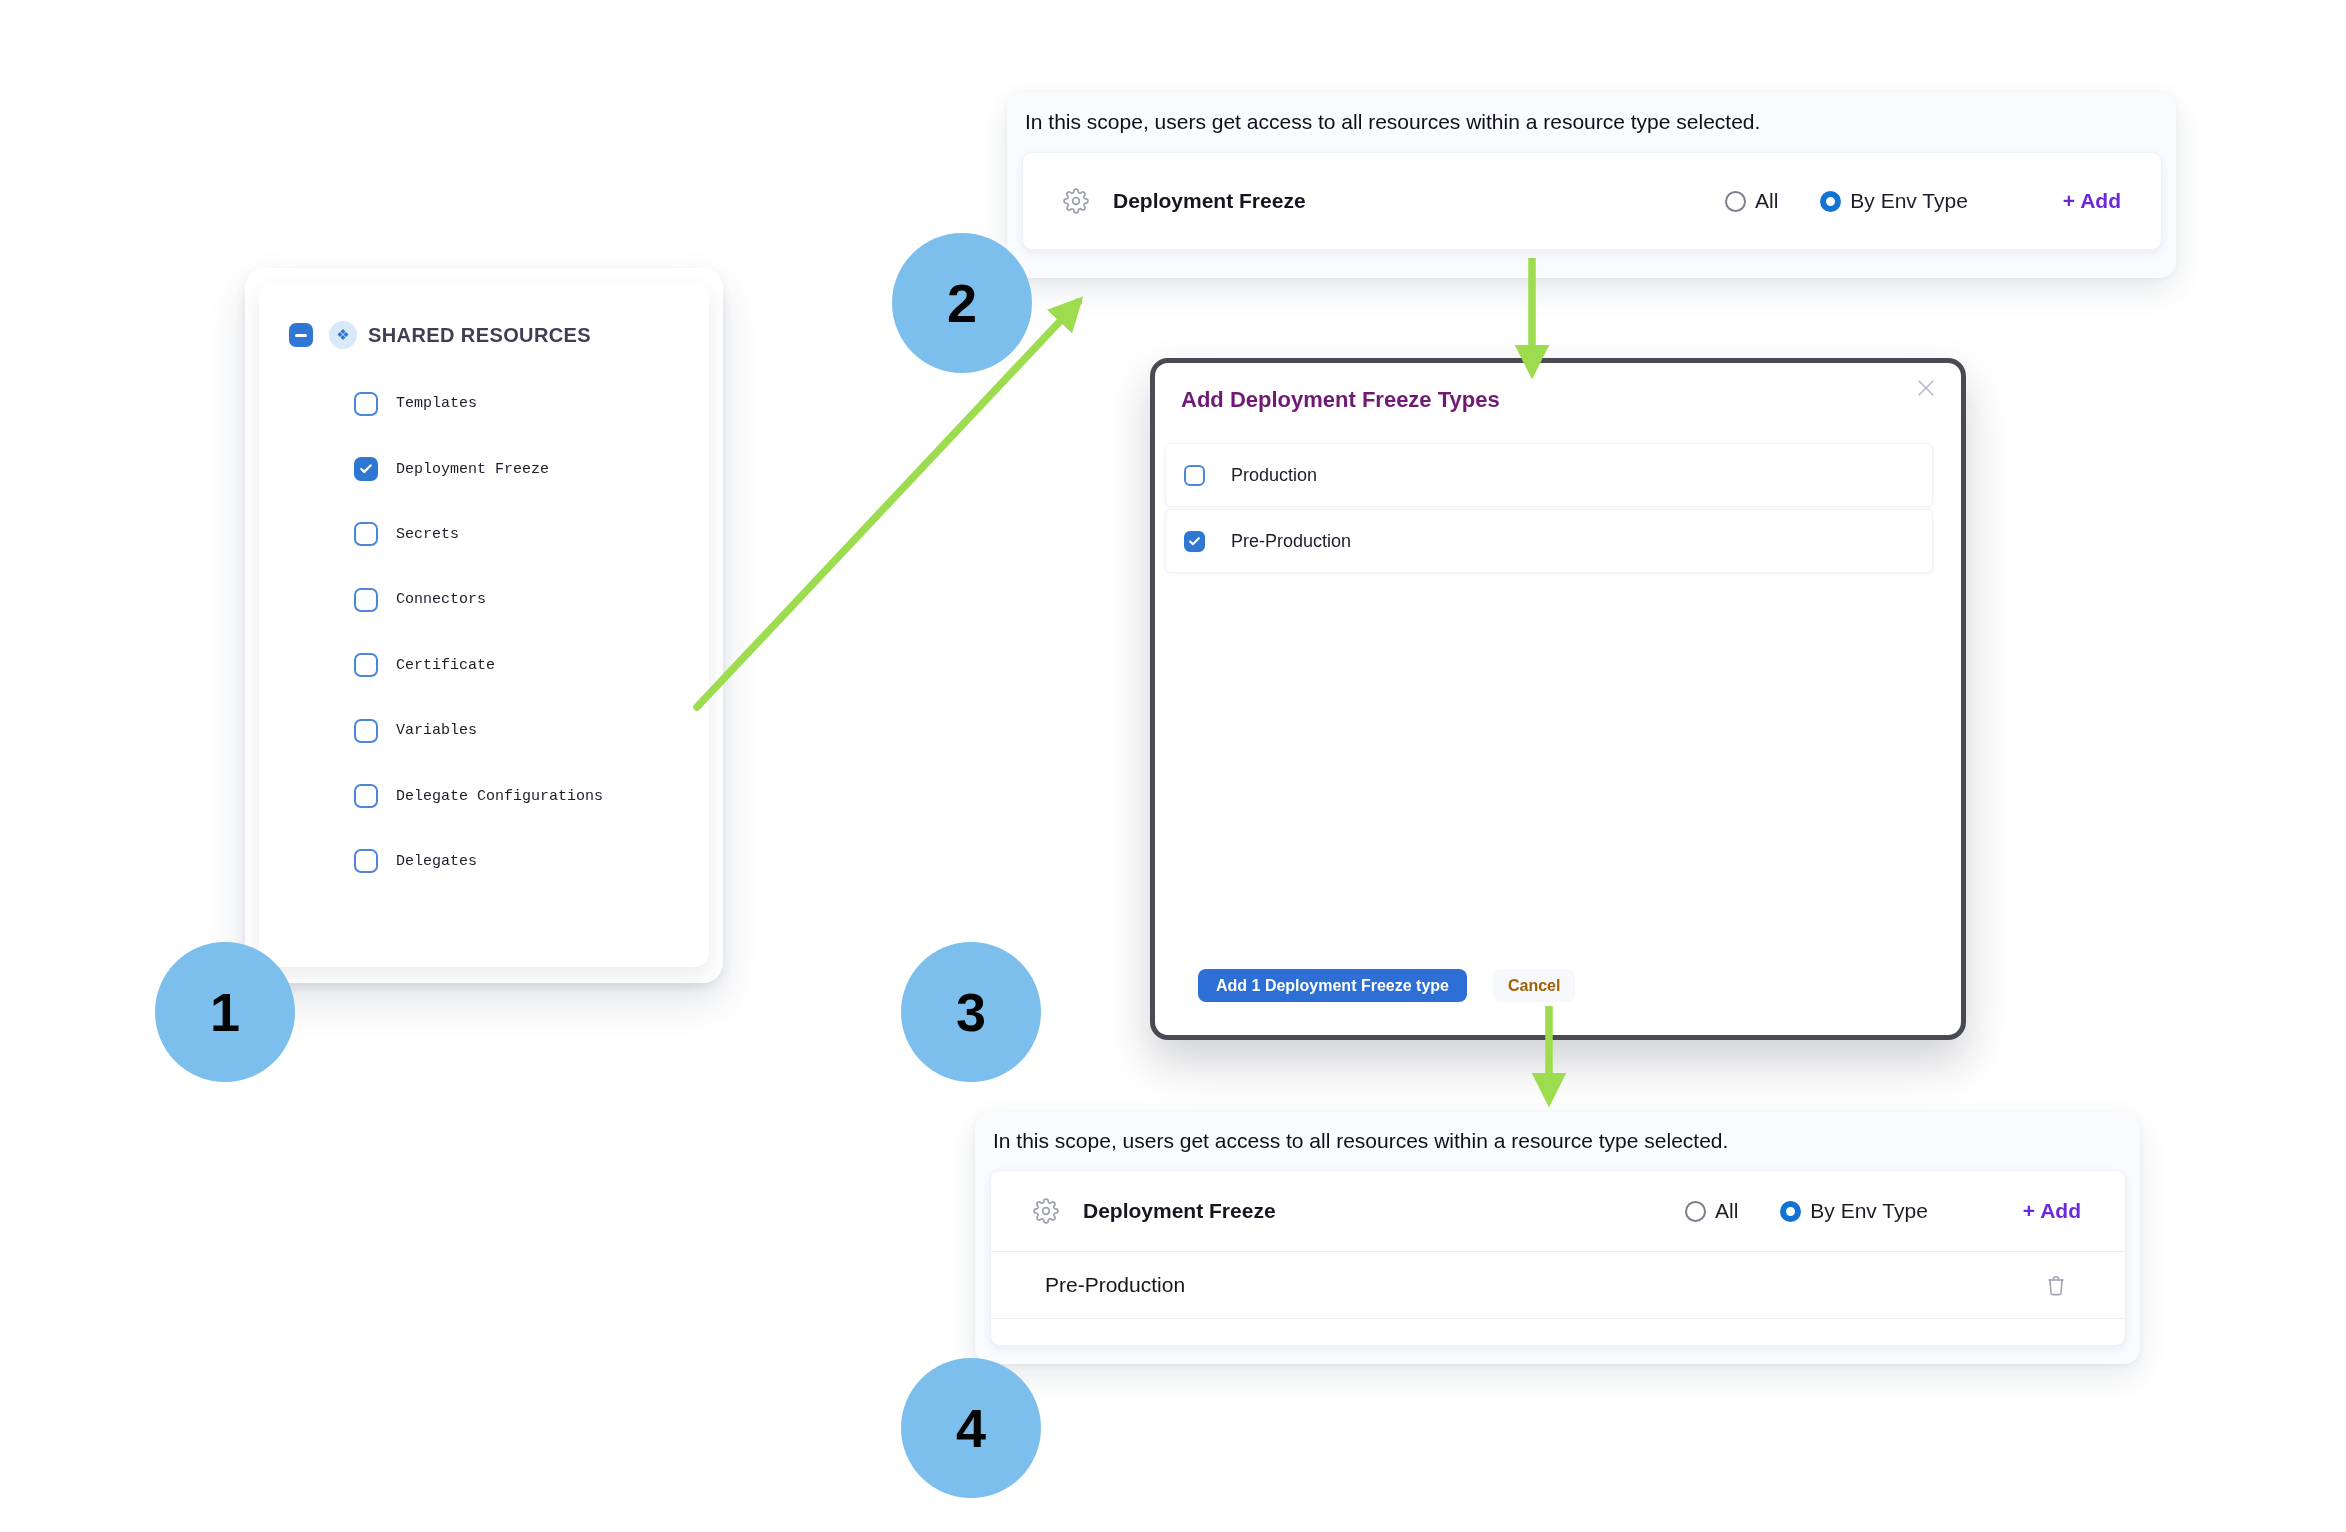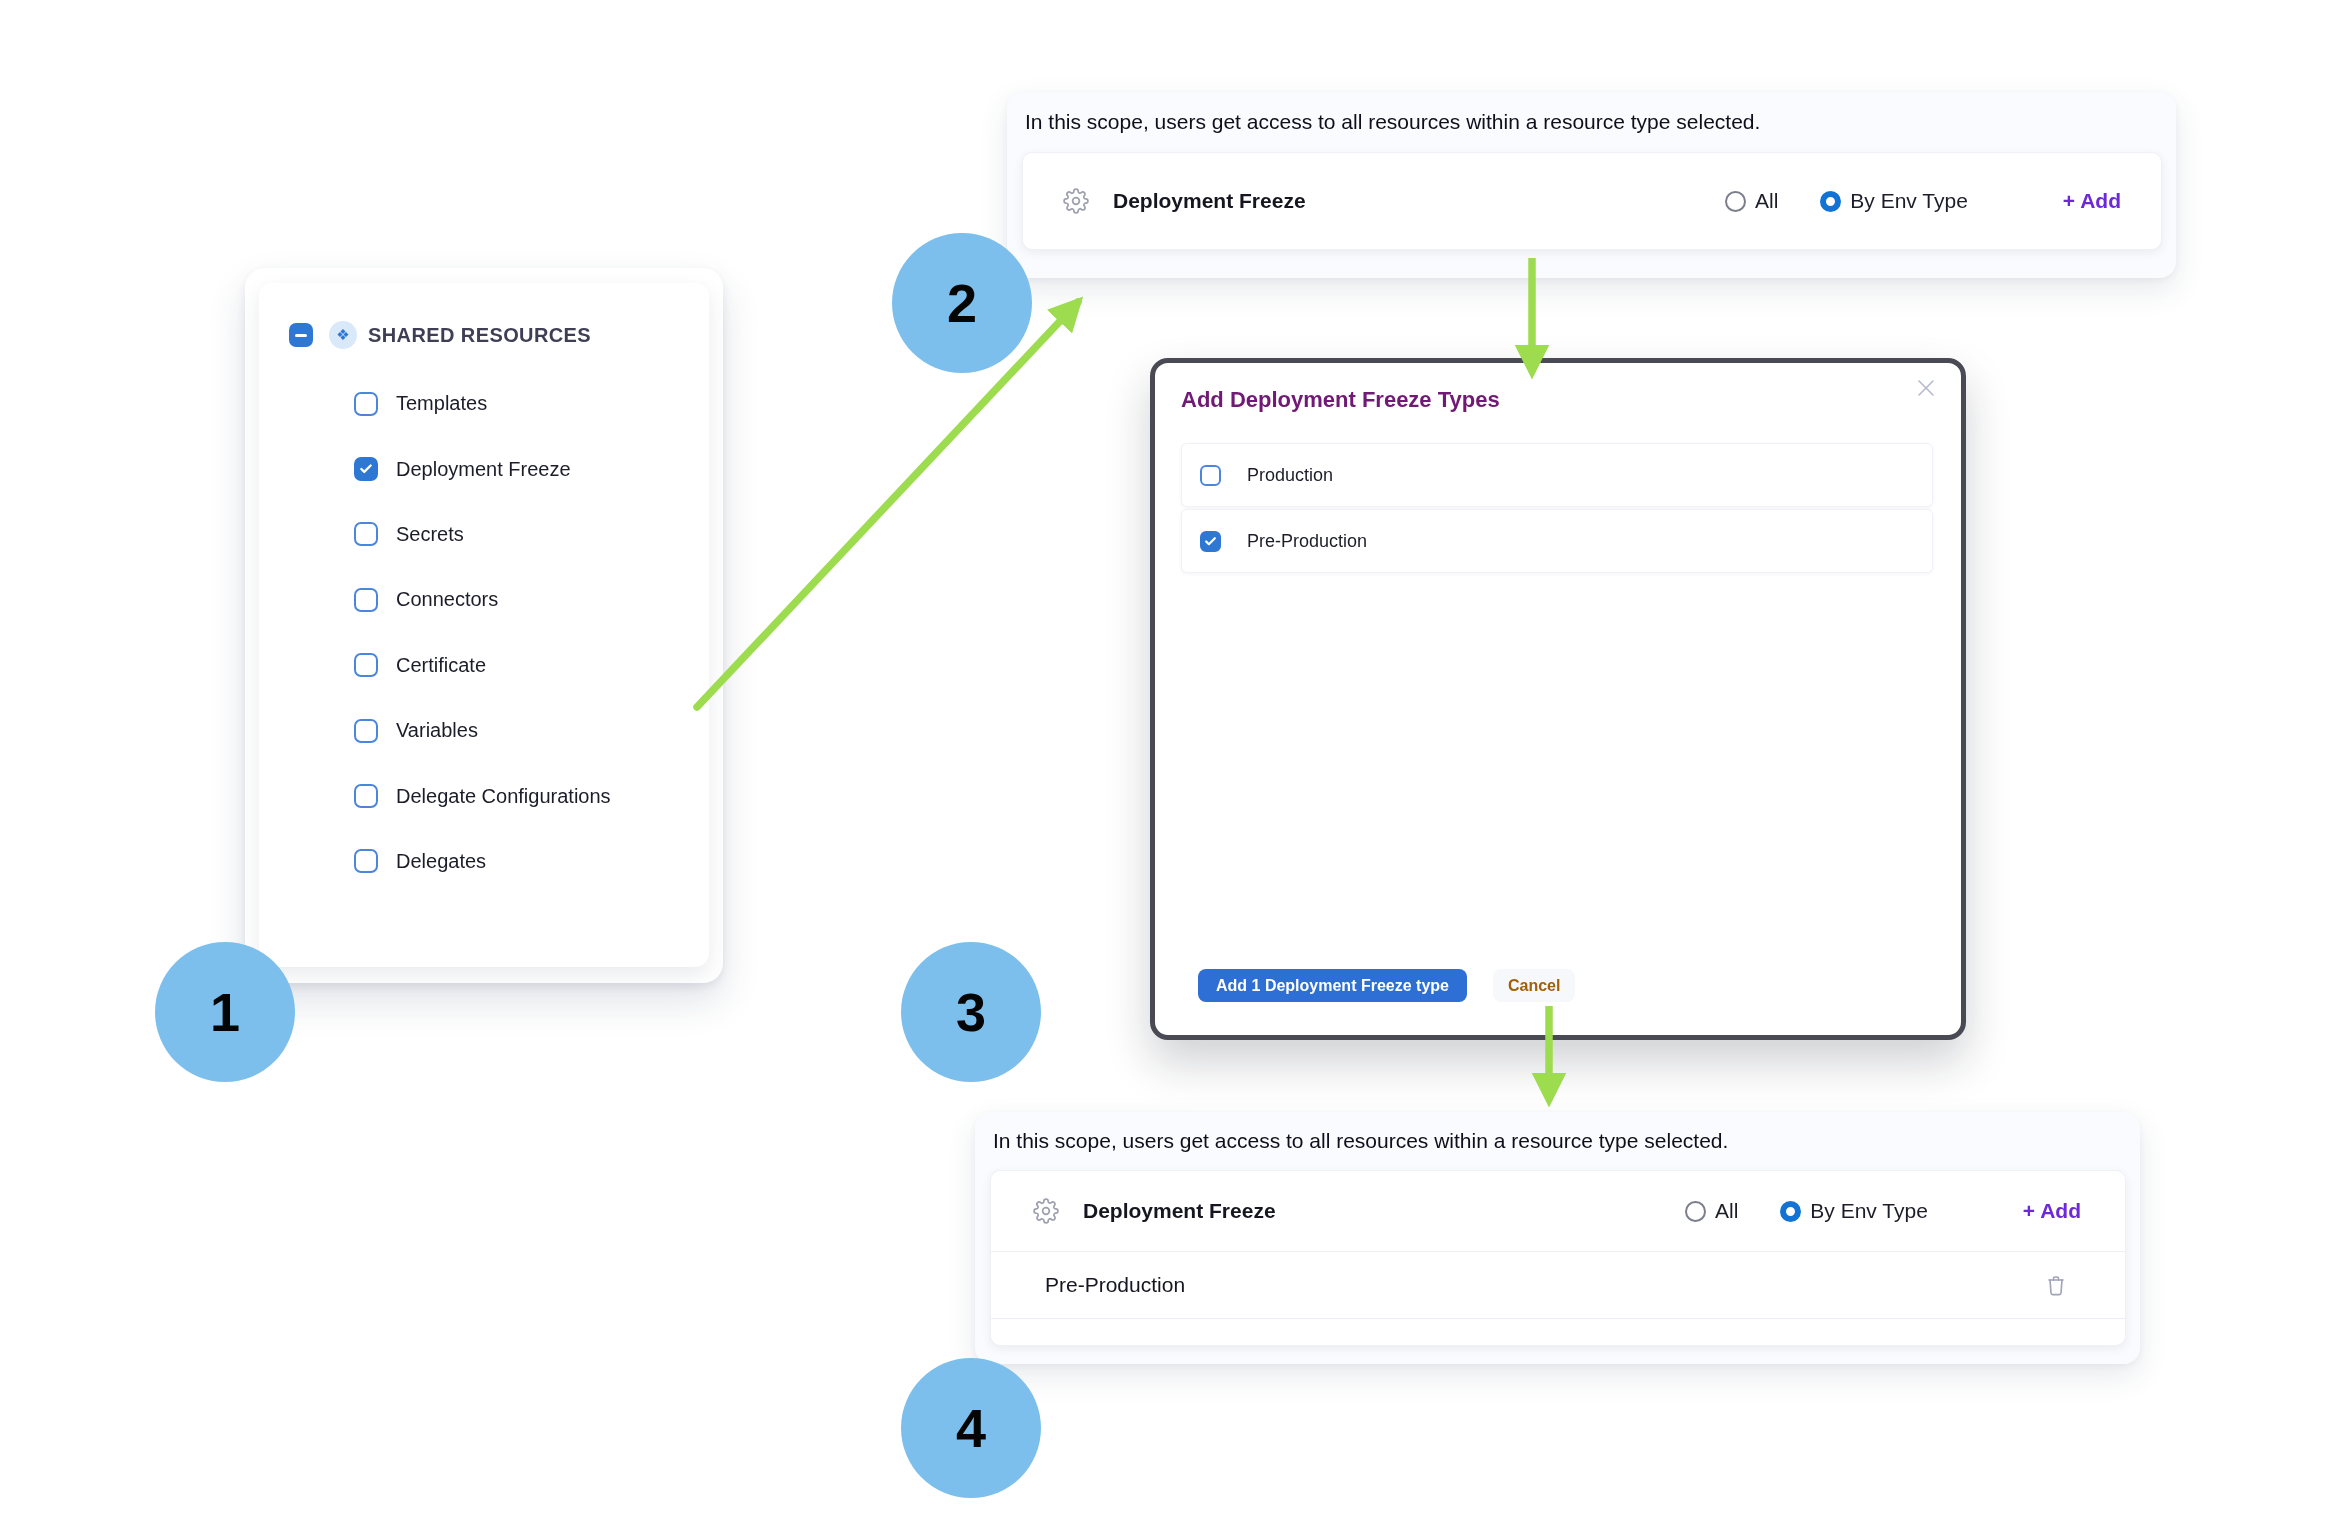--- a/index.html
+++ b/index.html
@@ -18,21 +18,21 @@
   .group-ico{width:28px;height:28px;border-radius:50%;background:#d9e9fa;color:#2e78d3;
              display:flex;align-items:center;justify-content:center;font-size:15px;margin-right:11px;flex:none;}
   .rg-title{font-size:20px;font-weight:600;letter-spacing:.4px;color:#3e3f55;}
   .rg-list{position:absolute;left:95px;top:88px;width:330px;display:flex;flex-direction:column;}
   .rg-item{height:65.4px;display:flex;align-items:center;}
   .cb{width:24px;height:24px;border:2px solid #4c86db;border-radius:7px;background:#fff;
       box-sizing:border-box;display:flex;align-items:center;justify-content:center;flex:none;margin-right:18px;}
   .cb.checked{background:#2e78d3;border-color:#2e78d3;}
   .cb svg{display:none;}
   .cb.checked svg{display:block;}
-  .rg-label{font-size:20px;color:#1c1d29;}
+  .rg-label{font-size:15px;color:#1c1d29;font-family:Liberation Mono, monospace;}
 
   
   .scope-panel{position:absolute;background:#fafbfe;border-radius:16px;
                box-shadow:0 12px 30px rgba(49,61,90,.11),0 2px 6px rgba(49,61,90,.06);}
   .scope-panel.top{left:1007px;top:92px;width:1169px;height:186px;}
   .scope-panel.bottom{left:975px;top:1112px;width:1165px;height:252px;}
   .scope-note{position:absolute;left:18px;top:0;right:12px;display:flex;align-items:center;
               font-size:21px;color:#0e0f1a;}
   .scope-panel.top .scope-note{height:60px;}
   .scope-panel.bottom .scope-note{height:58px;}
@@ -57,21 +57,21 @@
   .item-label{font-size:21px;color:#15161f;}
   .trash{margin-left:auto;display:flex;}
 
   
   .modal{position:absolute;left:1150px;top:358px;width:816px;height:682px;background:#fff;
          border:5px solid #494a53;border-radius:18px;box-sizing:border-box;
          box-shadow:0 22px 46px rgba(20,26,42,.20);}
   .modal-title{position:absolute;left:26px;top:24px;font-size:22px;font-weight:700;color:#701a75;}
   .modal-close{position:absolute;right:22px;top:12px;width:26px;height:26px;display:flex;
                align-items:center;justify-content:center;}
-  .modal-rows{position:absolute;left:26px;right:28px;top:80px;}
+  .modal-rows{position:absolute;left:10px;right:28px;top:80px;}
   .modal-row{height:64px;margin-bottom:2px;background:#fff;border:1px solid #f0f2f7;border-radius:6px;
              box-shadow:0 1px 4px rgba(30,40,70,.05);display:flex;align-items:center;padding-left:18px;
              box-sizing:border-box;}
   .modal-row .cb{width:21px;height:21px;border-radius:6px;margin-right:26px;}
   .modal-opt-label{font-size:18px;color:#1c1d29;}
   .modal-footer{position:absolute;left:17px;bottom:33px;display:flex;align-items:center;gap:26px;}
   .btn-primary{height:33px;padding:0 18px;border:none;border-radius:8px;background:#2d6fd4;color:#fff;
                font-size:16px;font-weight:700;font-family:inherit;display:flex;align-items:center;white-space:nowrap;margin-left:26px;}
   .btn-secondary{height:33px;padding:0 15px;border:none;border-radius:8px;background:#f6f8fc;color:#a16207;
                font-size:16px;font-weight:700;font-family:inherit;display:flex;align-items:center;white-space:nowrap;}

